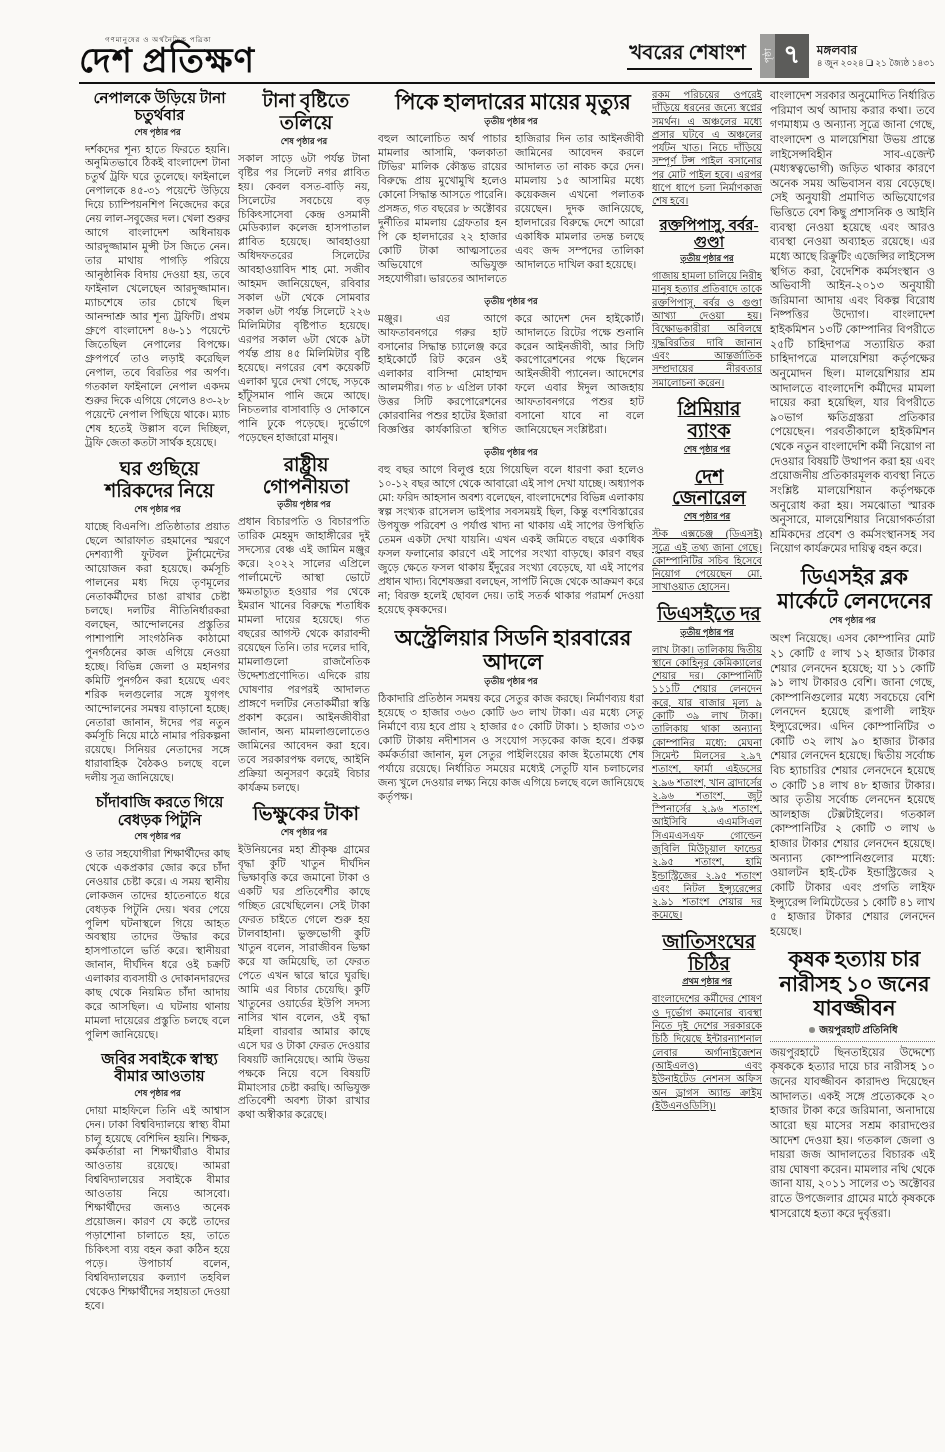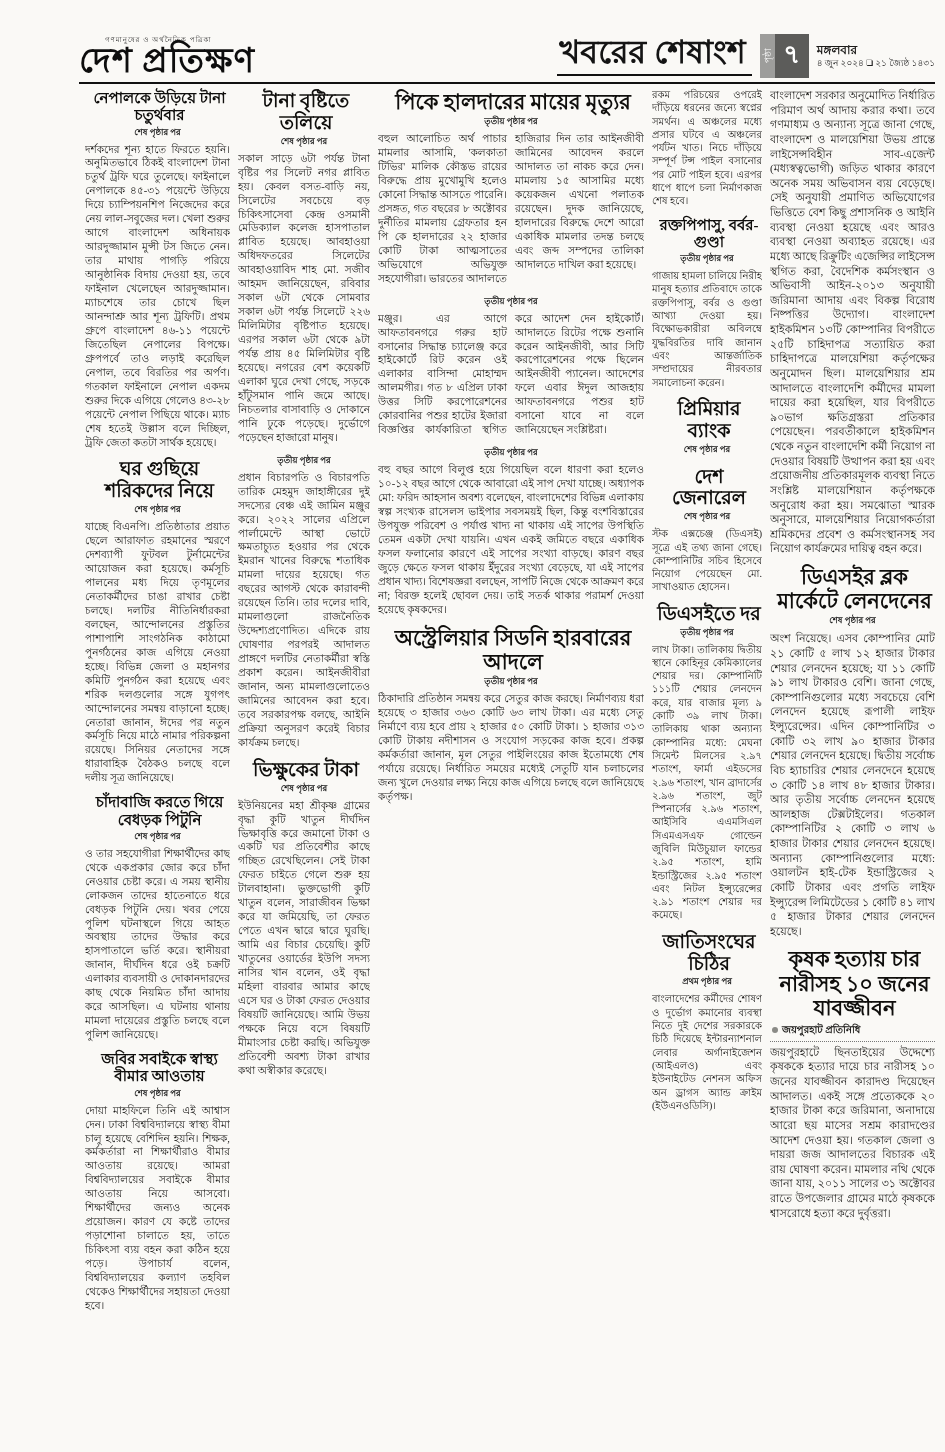--- a/index.html
+++ b/index.html
@@ -18,21 +18,21 @@
     border-bottom:2px solid #111;padding-bottom:4px;
   }
   .masthead{display:flex;flex-direction:column;line-height:1;}
   .masthead .tagline{font-size:7px;color:#333;letter-spacing:1px;margin-left:26px;}
   .masthead .title{
     font-size:34px;font-weight:bold;color:#0d0d0d;letter-spacing:1px;
     font-family:"Liberation Serif",serif;
   }
   .header-right{display:flex;align-items:center;gap:8px;}
   .section-title{
-    font-size:32px;font-weight:bold;color:#141414;line-height:1;
+    font-size:20px;font-weight:bold;color:#141414;line-height:1;
     border-bottom:2px solid #111;padding:0 6px 6px 2px;
   }
   .page-badge{display:flex;align-items:stretch;height:44px;}
   .page-tab{
     background:#9d9d9b;color:#fff;writing-mode:vertical-rl;transform:rotate(180deg);
     font-size:9px;display:flex;align-items:center;justify-content:center;
     width:15px;
   }
   .page-num{
     background:#5c5c5a;color:#fff;width:34px;display:flex;align-items:center;justify-content:center;
@@ -43,39 +43,39 @@
   .dateblock .dateline{font-size:9px;color:#222;}
   
   .page-body{
     position:absolute;top:88px;left:85px;right:10px;bottom:8px;
     display:flex;gap:8px;overflow:hidden;
   }
   .strip{overflow:hidden;}
   .s1{width:145px;}
   .s2{width:132px;}
   .s3{width:266px;}
-  .s4{width:110px;}
+  .s4{width:110px;text-decoration:underline;}
   .s5{flex:1;}
   .article{margin-bottom:9px;}
   .headline{
     font-weight:bold;text-align:center;line-height:1.15;margin:2px 0 1px 4px;
     color:#0f0e0c;
   }
   .h-sm{font-size:15px;}
   .h-md{font-size:19px;}
   .h-lg{font-size:21px;}
   .continued{
     font-size:8.5px;font-weight:bold;text-align:center;margin-bottom:3px;color:#222;
   }
   .body-text{
     font-size:10.5px;line-height:1.33;text-align:justify;color:#1d1c1a;
     word-break:break-word;hyphens:auto;
   }
   .two-col .body-text{column-count:2;column-gap:8px;}
-  .byline{display:flex;align-items:center;gap:4px;font-size:10px;font-weight:bold;margin:2px 0 2px 2px;}
+  .byline{display:flex;align-items:center;gap:4px;font-size:10px;font-weight:bold;margin:2px 0 2px 2px;justify-content:center;}
   .byline .bullet{width:6px;height:6px;background:#8a8a86;border-radius:50%;display:inline-block;}
   .dotted-top{border-top:1px dotted #777;padding-top:3px;}
   .s4 .body-text{font-size:10px;}
   .s5 .body-text{font-size:11px;}
 </style>
 </head>
 <body>
 
 <div class="page">
 
@@ -122,20 +122,21 @@
       </div>
     </div>
 
     <div class="strip s2">
       <div class="article">
         <div class="headline h-md">টানা বৃষ্টিতে তলিয়ে</div>
         <div class="continued">শেষ পৃষ্ঠার পর</div>
         <div class="body-text">সকাল সাড়ে ৬টা পর্যন্ত টানা বৃষ্টির পর সিলেট নগর প্লাবিত হয়। কেবল বসত-বাড়ি নয়, সিলেটের সবচেয়ে বড় চিকিৎসাসেবা কেন্দ্র ওসমানী মেডিক্যাল কলেজ হাসপাতাল প্লাবিত হয়েছে। আবহাওয়া অধিদফতরের সিলেটের আবহাওয়াবিদ শাহ মো. সজীব আহমদ জানিয়েছেন, রবিবার সকাল ৬টা থেকে সোমবার সকাল ৬টা পর্যন্ত সিলেটে ২২৬ মিলিমিটার বৃষ্টিপাত হয়েছে। এরপর সকাল ৬টা থেকে ৯টা পর্যন্ত প্রায় ৪৫ মিলিমিটার বৃষ্টি হয়েছে। নগরের বেশ কয়েকটি এলাকা ঘুরে দেখা গেছে, সড়কে হাঁটুসমান পানি জমে আছে। নিচতলার বাসাবাড়ি ও দোকানে পানি ঢুকে পড়েছে। দুর্ভোগে পড়েছেন হাজারো মানুষ।</div>
       </div>
       <div class="article">
+        <div class="headline h-md">রাষ্ট্রীয় গোপনীয়তা</div>
         <div class="continued">তৃতীয় পৃষ্ঠার পর</div>
         <div class="body-text">প্রধান বিচারপতি ও বিচারপতি তারিক মেহমুদ জাহাঙ্গীরের দুই সদস্যের বেঞ্চ এই জামিন মঞ্জুর করে। ২০২২ সালের এপ্রিলে পার্লামেন্টে আস্থা ভোটে ক্ষমতাচ্যুত হওয়ার পর থেকে ইমরান খানের বিরুদ্ধে শতাধিক মামলা দায়ের হয়েছে। গত বছরের আগস্ট থেকে কারাবন্দী রয়েছেন তিনি। তার দলের দাবি, মামলাগুলো রাজনৈতিক উদ্দেশ্যপ্রণোদিত। এদিকে রায় ঘোষণার পরপরই আদালত প্রাঙ্গণে দলটির নেতাকর্মীরা স্বস্তি প্রকাশ করেন। আইনজীবীরা জানান, অন্য মামলাগুলোতেও জামিনের আবেদন করা হবে। তবে সরকারপক্ষ বলছে, আইনি প্রক্রিয়া অনুসরণ করেই বিচার কার্যক্রম চলছে।</div>
       </div>
       <div class="article">
         <div class="headline h-md">ভিক্ষুকের টাকা</div>
         <div class="continued">শেষ পৃষ্ঠার পর</div>
         <div class="body-text">ইউনিয়নের মহা শ্রীকৃষ্ণ গ্রামের বৃদ্ধা কুটি খাতুন দীর্ঘদিন ভিক্ষাবৃত্তি করে জমানো টাকা ও একটি ঘর প্রতিবেশীর কাছে গচ্ছিত রেখেছিলেন। সেই টাকা ফেরত চাইতে গেলে শুরু হয় টালবাহানা। ভুক্তভোগী কুটি খাতুন বলেন, সারাজীবন ভিক্ষা করে যা জমিয়েছি, তা ফেরত পেতে এখন দ্বারে দ্বারে ঘুরছি। আমি এর বিচার চেয়েছি। কুটি খাতুনের ওয়ার্ডের ইউপি সদস্য নাসির খান বলেন, ওই বৃদ্ধা মহিলা বারবার আমার কাছে এসে ঘর ও টাকা ফেরত দেওয়ার বিষয়টি জানিয়েছে। আমি উভয় পক্ষকে নিয়ে বসে বিষয়টি মীমাংসার চেষ্টা করছি। অভিযুক্ত প্রতিবেশী অবশ্য টাকা রাখার কথা অস্বীকার করেছে।</div>
       </div>
     </div>
 

